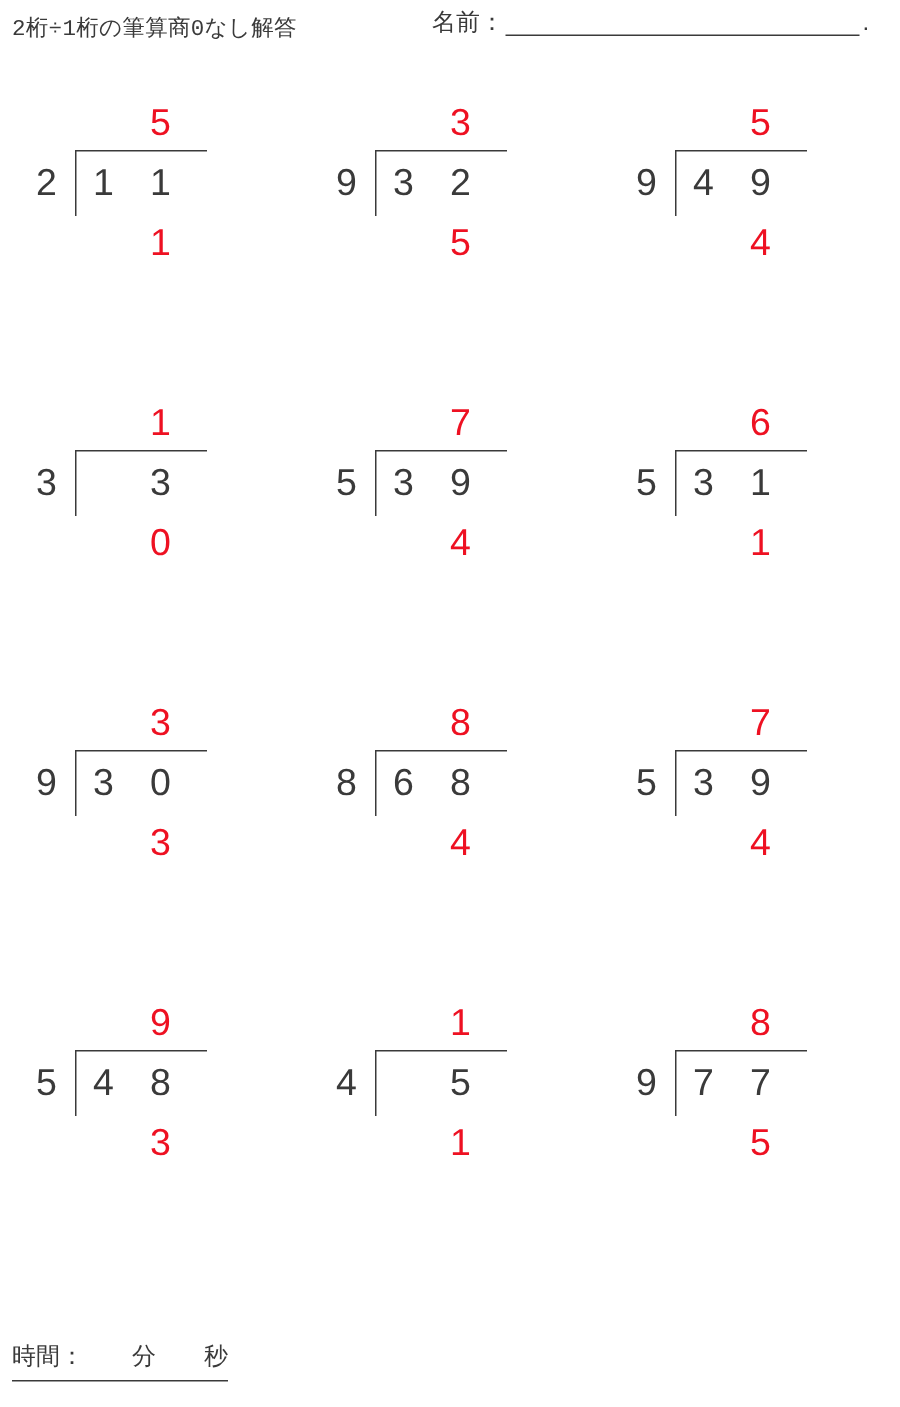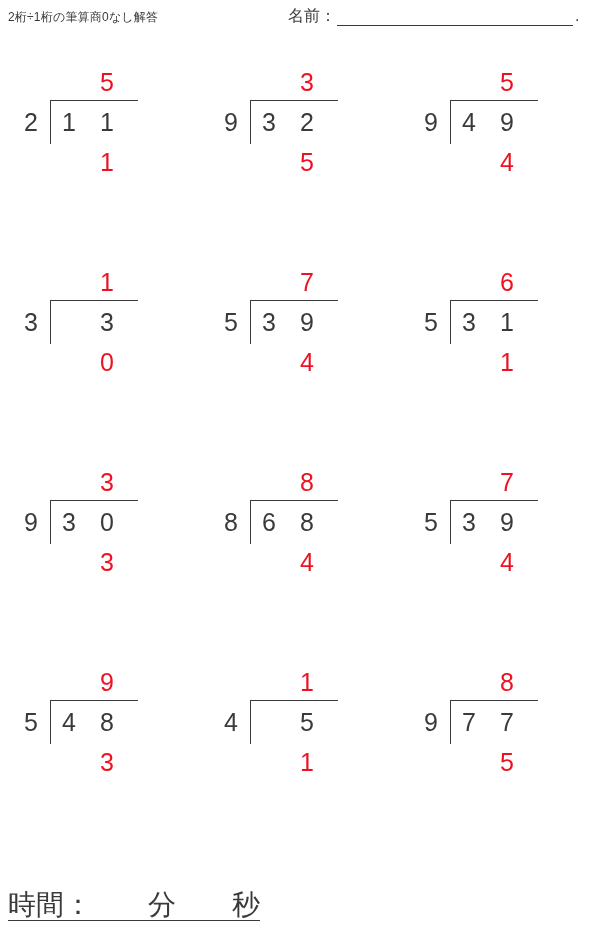--- a/index.html
+++ b/index.html
@@ -21,31 +21,31 @@
     position: absolute;
     top: 0;
     left: 0;
     width: 600px;
     height: 48px;
   }
   .worksheet-title {
     position: absolute;
     left: 8px;
     top: 9px;
-    font-size: 12px;
+    font-size: 15px;
     color: #3a3a3a;
     letter-spacing: 0.2px;
     white-space: nowrap;
+    font-family: Liberation Mono, monospace;
   }
   .name-area {
     position: absolute;
     left: 288px;
     top: 6px;
     display: flex;
-    align-items: flex-end;
     white-space: nowrap;
   }
   .name-label {
     font-size: 16px;
     color: #3a3a3a;
     line-height: 20px;
   }
   .name-rule {
     display: inline-block;
     width: 236px;
@@ -162,21 +162,21 @@
     position: absolute;
     left: 0;
     bottom: 0;
     width: 600px;
     height: 52px;
   }
   .time-box {
     position: absolute;
     left: 8px;
     top: 6px;
-    font-size: 28px;
+    font-size: 16px;
     color: #3a3a3a;
     border-bottom: 1.4px solid #3a3a3a;
     padding-bottom: 2px;
     white-space: pre;
     line-height: 26px;
   }
   .footer-right {
     position: absolute;
     left: 268px;
     top: 15px;

